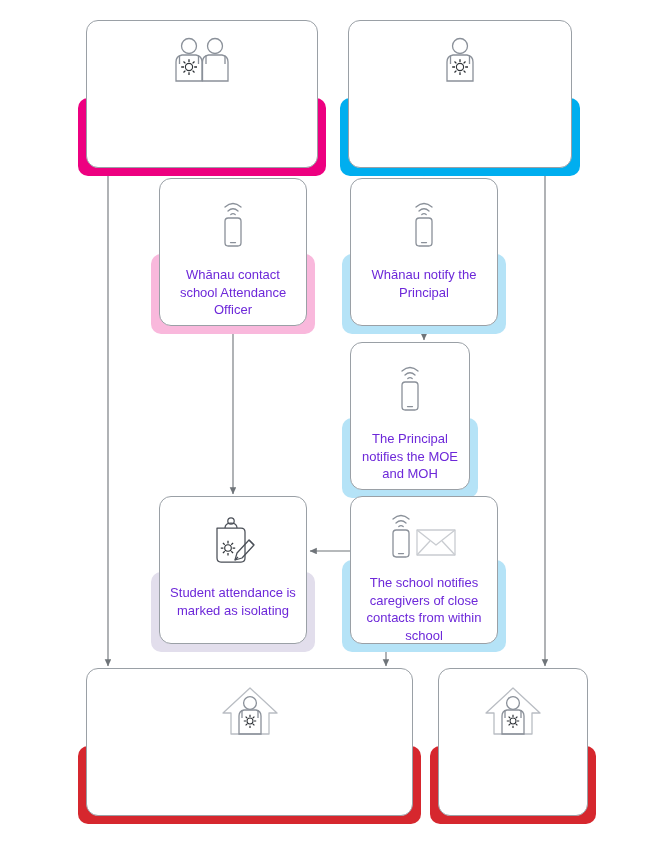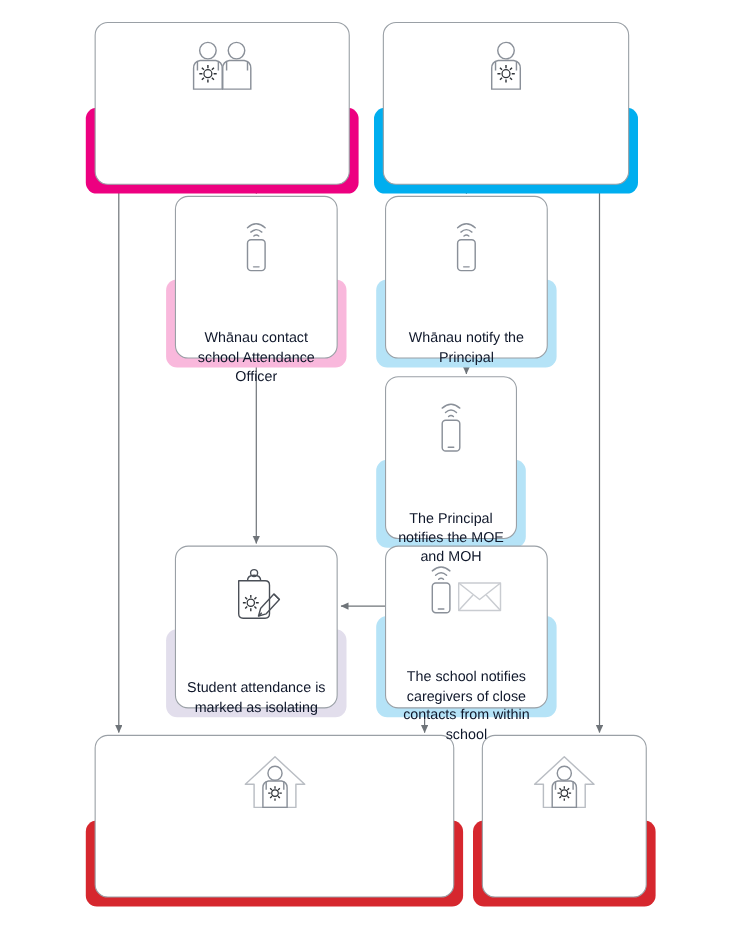--- a/index.html
+++ b/index.html
@@ -26,21 +26,21 @@
   .hero{height:148px;}
   .hero .band{height:78px;}
   .hero .icon{top:14px;height:56px;}
   .hero .label{top:88px;font-size:14px;font-weight:bold;color:#ffffff;
        letter-spacing:.1px;}
 
   
   .step{height:148px;}
   .step .band{height:80px;}
   .step .icon{top:16px;height:58px;}
-  .step .label{top:88px;font-size:13px;color:#0f172a;margin-top:32px;}
+  .step .label{top:88px;font-size:13px;color:#6d28d9;}
 
   
   .out{height:148px;}
   .out .band{height:78px;}
   .out .icon{top:14px;height:58px;}
   .out .label{top:86px;font-size:13px;color:#ffffff;}
 
   svg{display:block;overflow:visible;}
 </style>
 </head>

